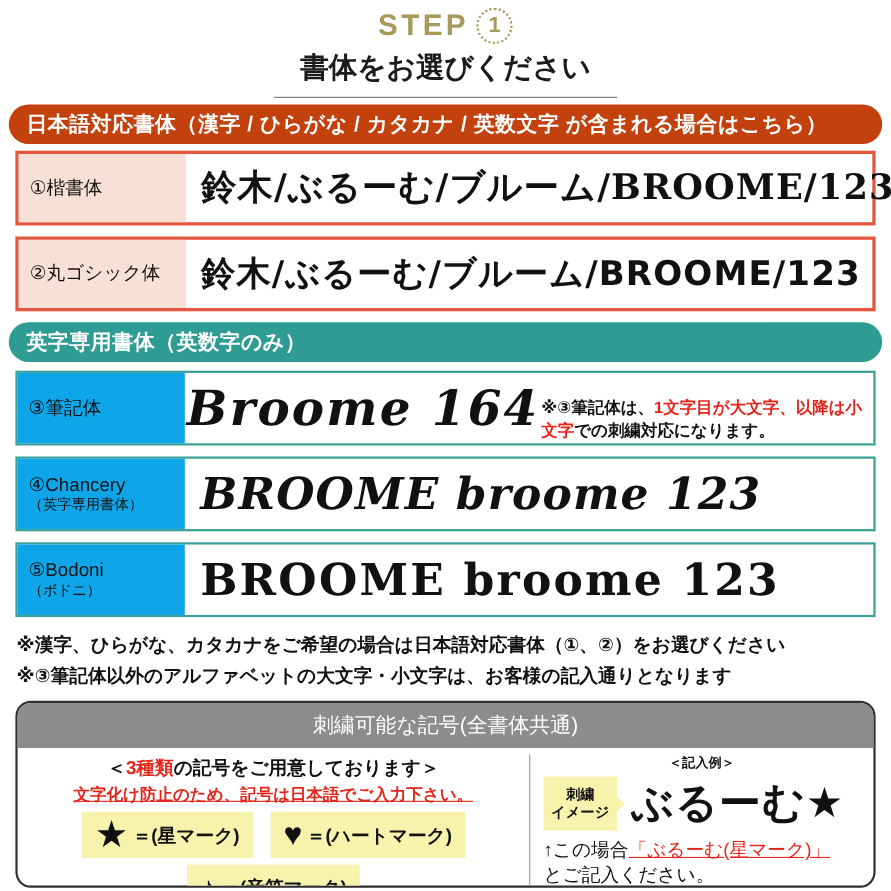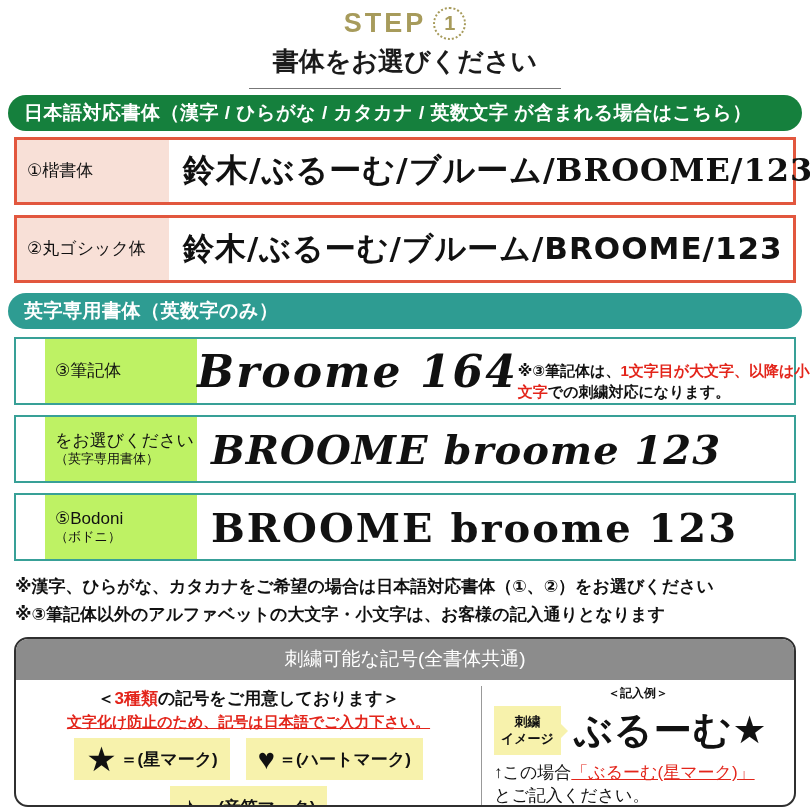--- a/index.html
+++ b/index.html
@@ -22,37 +22,37 @@
 
   .title-wrap { text-align: center; margin-top: 2px; }
   .page-title {
     display: inline-block; font-size: 26px; font-weight: bold; color: #1b1b1b;
     padding: 2px 24px 9px; border-bottom: 1px solid #777;
   }
 
   
   .pill {
     margin: 6px 8px 6px; padding: 5px 16px; border-radius: 18px;
-    background: #15803d; color: #fff; font-weight: bold; font-size: 19px;
+    background: #c2410c; color: #fff; font-weight: bold; font-size: 19px;
     letter-spacing: 0.5px;
   }
   .pill-teal { background: #2e9c92; margin-top: 8px; margin-bottom: 8px; }
 
   
   .font-box {
     display: flex; align-items: stretch; margin: 0 14px 10px;
     height: 68px; border: 3px solid #e2573e; background: #fff;
   }
   .font-box.teal { border: 2px solid #38a097; height: 68px; }
   .flabel {
     flex: 0 0 152px; display: flex; flex-direction: column; justify-content: center;
     padding-left: 10px; font-size: 17px; line-height: 1.2;
   }
   .font-box.red  .flabel { background: #f8e0d7; }
-  .font-box.teal .flabel { background: #bef264; margin-left: 29px; }
+  .font-box.teal .flabel { background: #0ea5e9; }
   .flabel .sub { font-size: 13px; }
   .sample { flex: 1; display: flex; align-items: center; padding-left: 14px; white-space: nowrap; }
   .sample.centered { justify-content: center; padding-left: 0; }
 
   .kaisho   { font-family: "DejaVu Serif", "Liberation Serif", serif; font-weight: bold; font-size: 32px; letter-spacing: 1px; }
   .marugo   { font-family: "DejaVu Sans", "Liberation Sans", sans-serif; font-weight: bold; font-size: 31px; letter-spacing: 1px; }
   .script   { font-family: "DejaVu Serif", serif; font-style: italic; font-weight: bold; font-size: 44px; letter-spacing: 2px; }
   .chancery { font-family: "DejaVu Serif", serif; font-style: italic; font-weight: bold; font-size: 40px; letter-spacing: 1px; }
   .bodoni   { font-family: "DejaVu Serif", "Liberation Serif", serif; font-weight: bold; font-size: 40px; letter-spacing: 2px; }
 
@@ -133,21 +133,21 @@
   <div class="font-box teal">
     <div class="flabel">③筆記体</div>
     <div class="sample script centered">Broome 164</div>
     <div class="box-note">
       <span><span>※③筆記体は、</span><span class="red-text">1文字目が大文字、以降は小文字</span><span>での刺繍対応になります。</span></span>
     </div>
   </div>
 
   <div class="font-box teal">
     <div class="flabel">
-      <span>をお選びください</span>
+      <span>④Chancery</span>
       <span class="sub">（英字専用書体）</span>
     </div>
     <div class="sample chancery">BROOME broome 123</div>
   </div>
 
   <div class="font-box teal">
     <div class="flabel">
       <span>⑤Bodoni</span>
       <span class="sub">（ボドニ）</span>
     </div>

